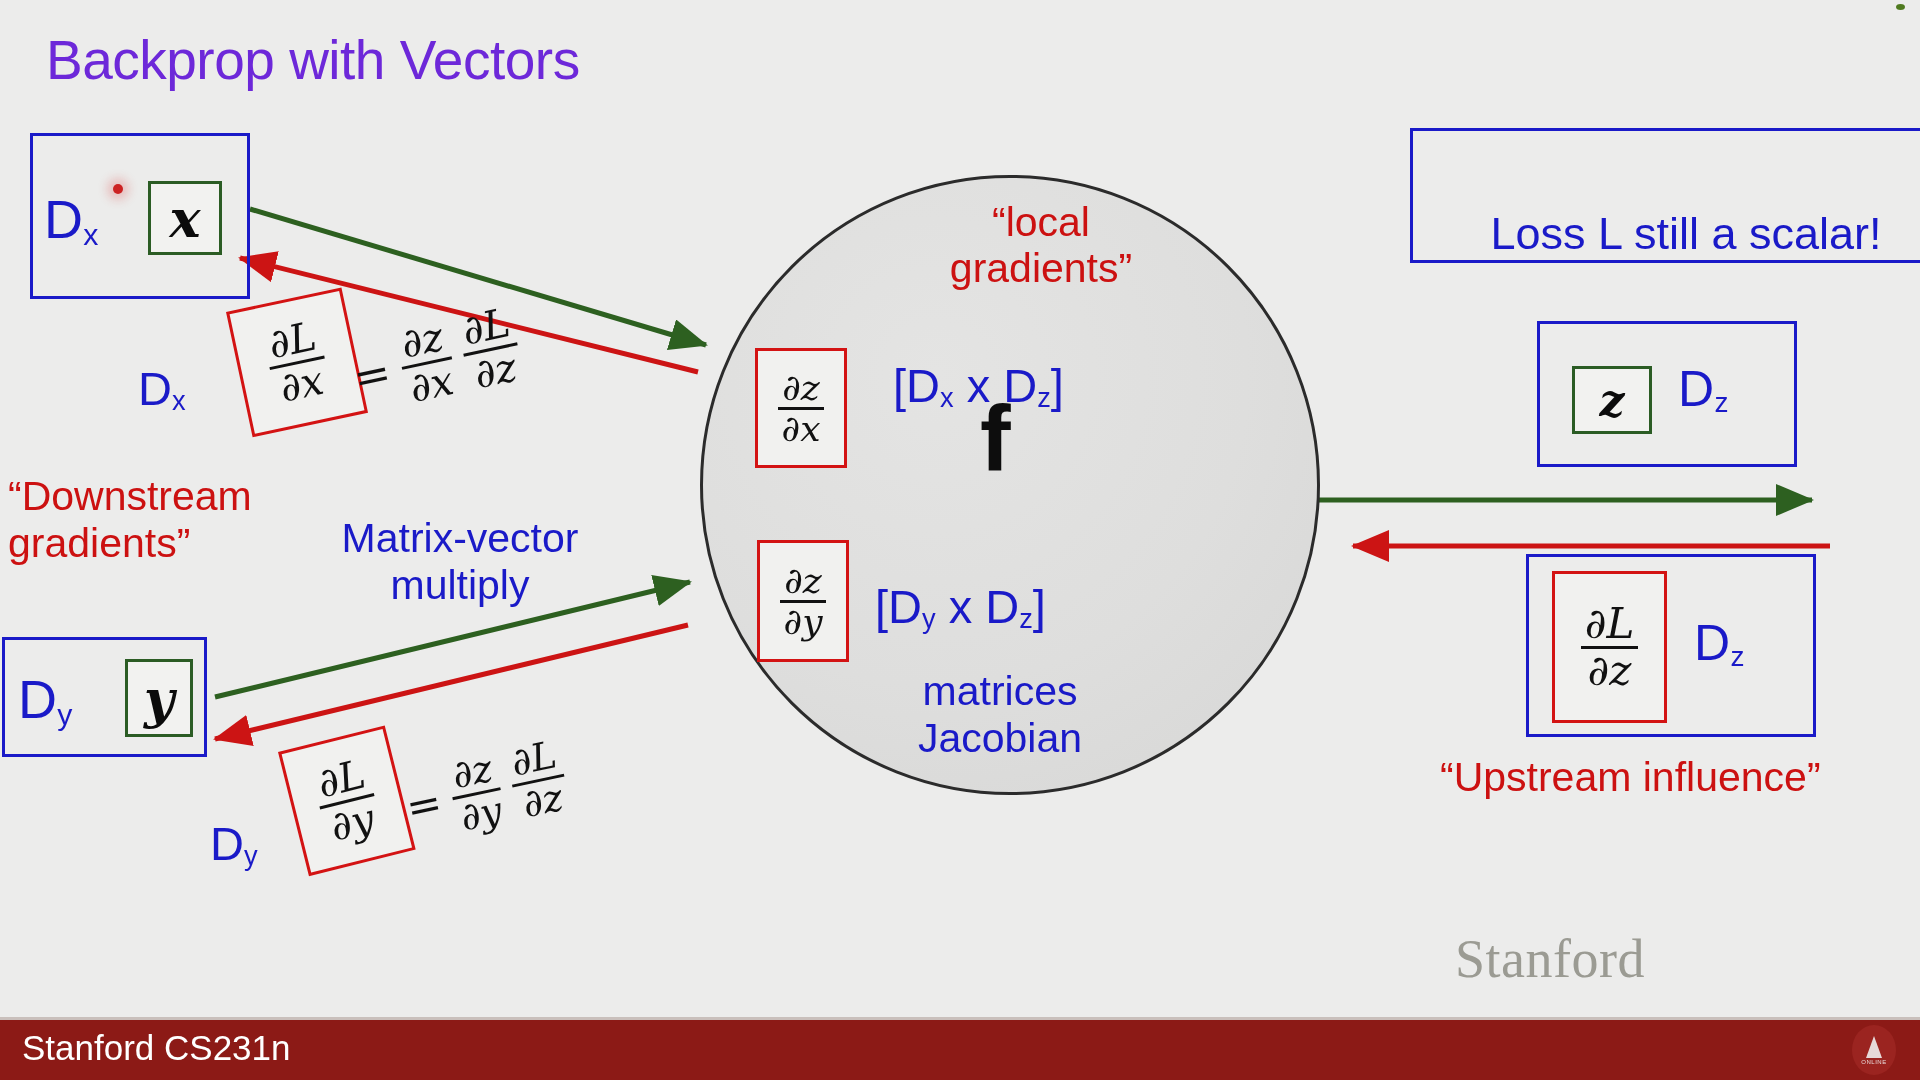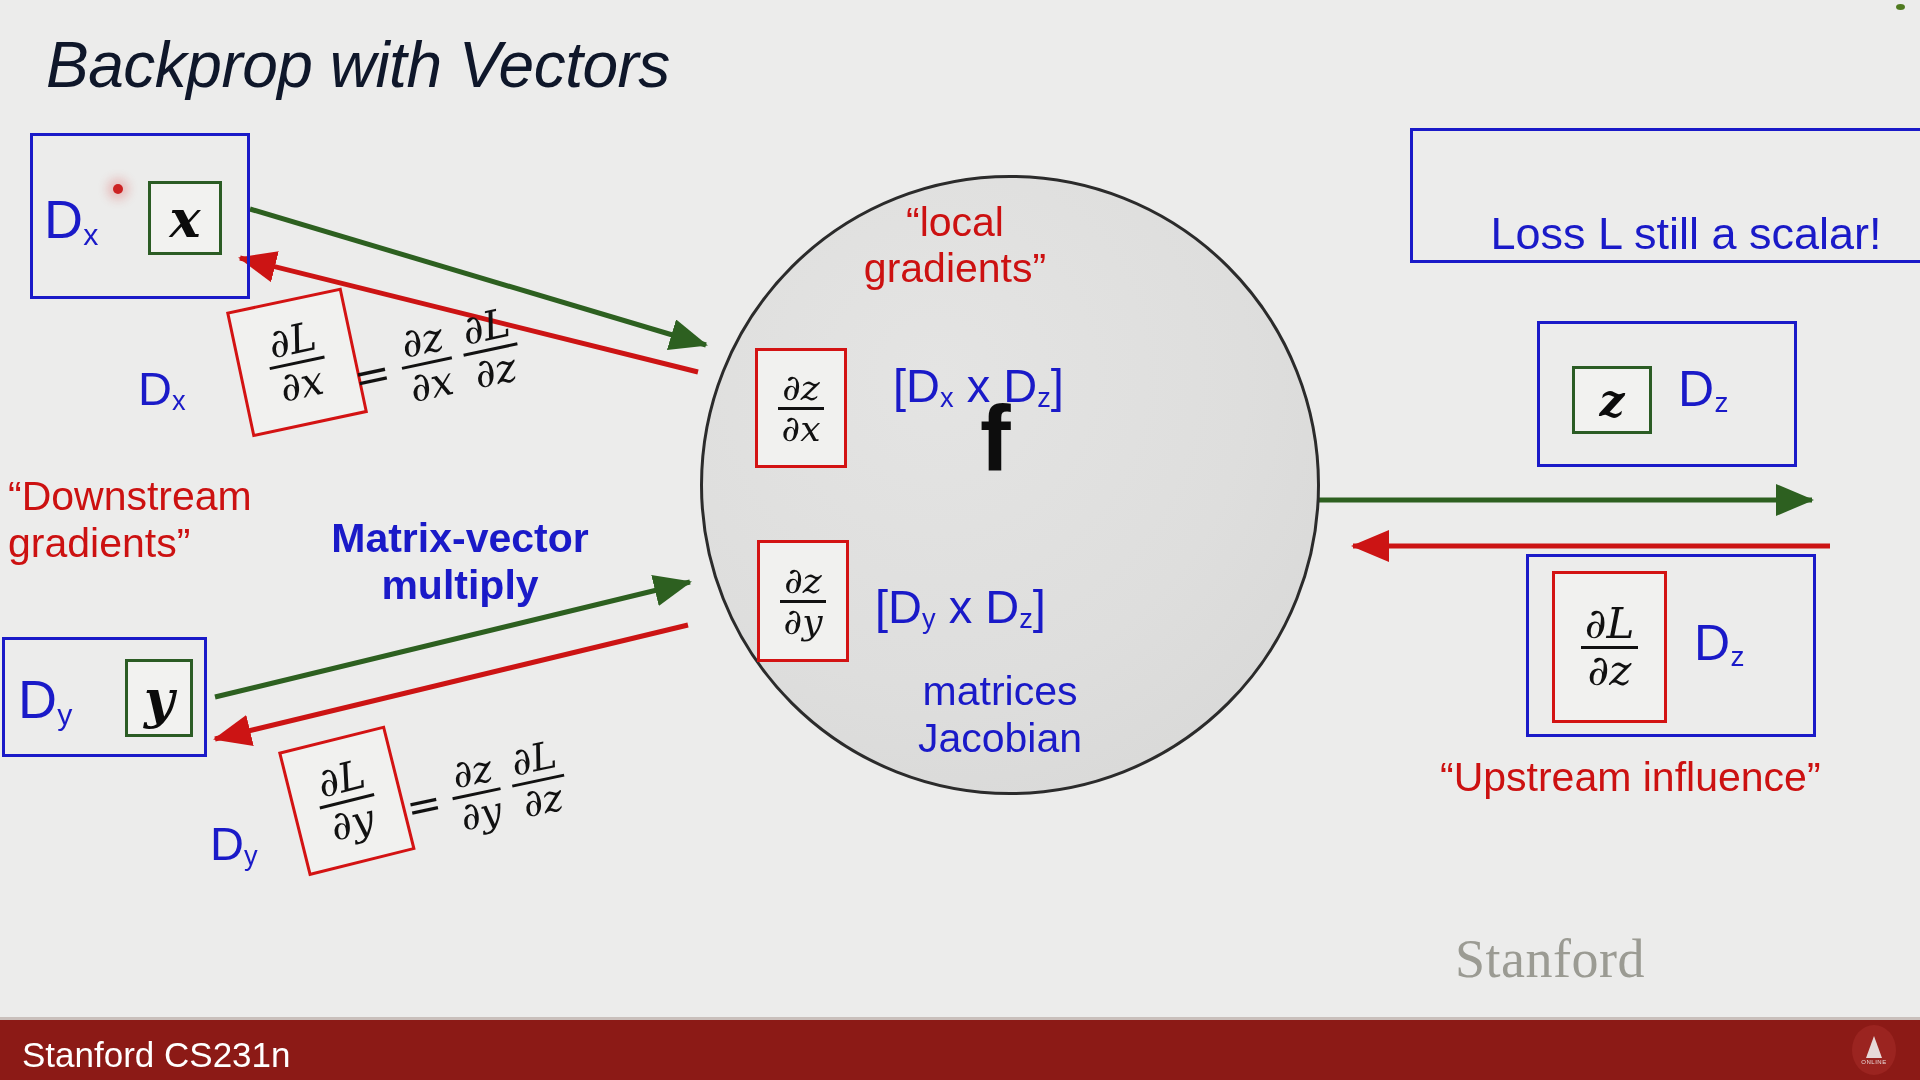--- a/index.html
+++ b/index.html
@@ -16,25 +16,24 @@
     overflow: hidden;
     font-family: "Liberation Sans", sans-serif;
     -webkit-font-smoothing: antialiased;
   }
 
   
   #title {
     position: absolute;
     left: 46px;
     top: 28px;
-    font-size: 64px;
-    color: #0f172a;
+    font-size: 55px;
+    color: #6d28d9;
     letter-spacing: -0.5px;
     white-space: nowrap;
-    font-style: italic;
   }
 
   
   .blue-box {
     position: absolute;
     border: 3px solid #1a1ac8;
     background: transparent;
     box-sizing: border-box;
   }
   .green-box {
@@ -170,21 +169,20 @@
     background: #8c1a16;
     border-top: 3px solid #c9bfbb;
   }
   #footer-text {
     position: absolute;
     left: 22px;
     top: 10px;
     color: #ffffff;
     font-size: 35px;
     line-height: 1;
-    margin-top: 7px;
   }
   #stanford-seal {
     position: absolute;
     right: 24px;
     top: 5px;
     width: 44px;
     height: 50px;
     border-radius: 50%;
     background: #9b2420;
     display: flex;
@@ -321,21 +319,21 @@
     <span class="frac" style="font-size:40px;">
       <span class="num">∂z</span>
       <span class="den">∂x</span>
     </span>
     <span class="frac" style="font-size:40px;">
       <span class="num">∂L</span>
       <span class="den">∂z</span>
     </span>
   </div>
 
-  <div class="bluecaption" style="left:330px; top:515px; width:260px;font-weight:bold;">
+  <div class="bluecaption" style="left:330px; top:515px; width:260px;">
     <div>Matrix-vector</div>
     <div>multiply</div>
   </div>
 
   <div class="dim-label" style="left:210px; top:820px;">
     <span>D</span><sub>y</sub>
   </div>
 
   <div style="position:absolute; left:278px; top:752px; transform:rotate(-14deg); transform-origin:left top;">
     <div class="red-box" style="position:relative; left:0; top:0; width:110px; height:128px; display:flex; align-items:center; justify-content:center;">
@@ -353,21 +351,21 @@
       <span class="den">∂y</span>
     </span>
     <span class="frac" style="font-size:38px;">
       <span class="num">∂L</span>
       <span class="den">∂z</span>
     </span>
   </div>
 
   <div id="fcircle"></div>
 
-  <div class="local-grad-title" style="left:840px; top:200px; width:230px;">
+  <div class="local-grad-title" style="left:926px; top:200px; width:230px;">
     <div>“local</div>
     <div>gradients”</div>
   </div>
 
   <div class="red-box" style="left:755px; top:348px; width:92px; height:120px; display:flex; align-items:center; justify-content:center;">
     <span class="frac" style="font-size:36px;">
       <span class="num">∂z</span>
       <span class="den">∂x</span>
     </span>
   </div>

